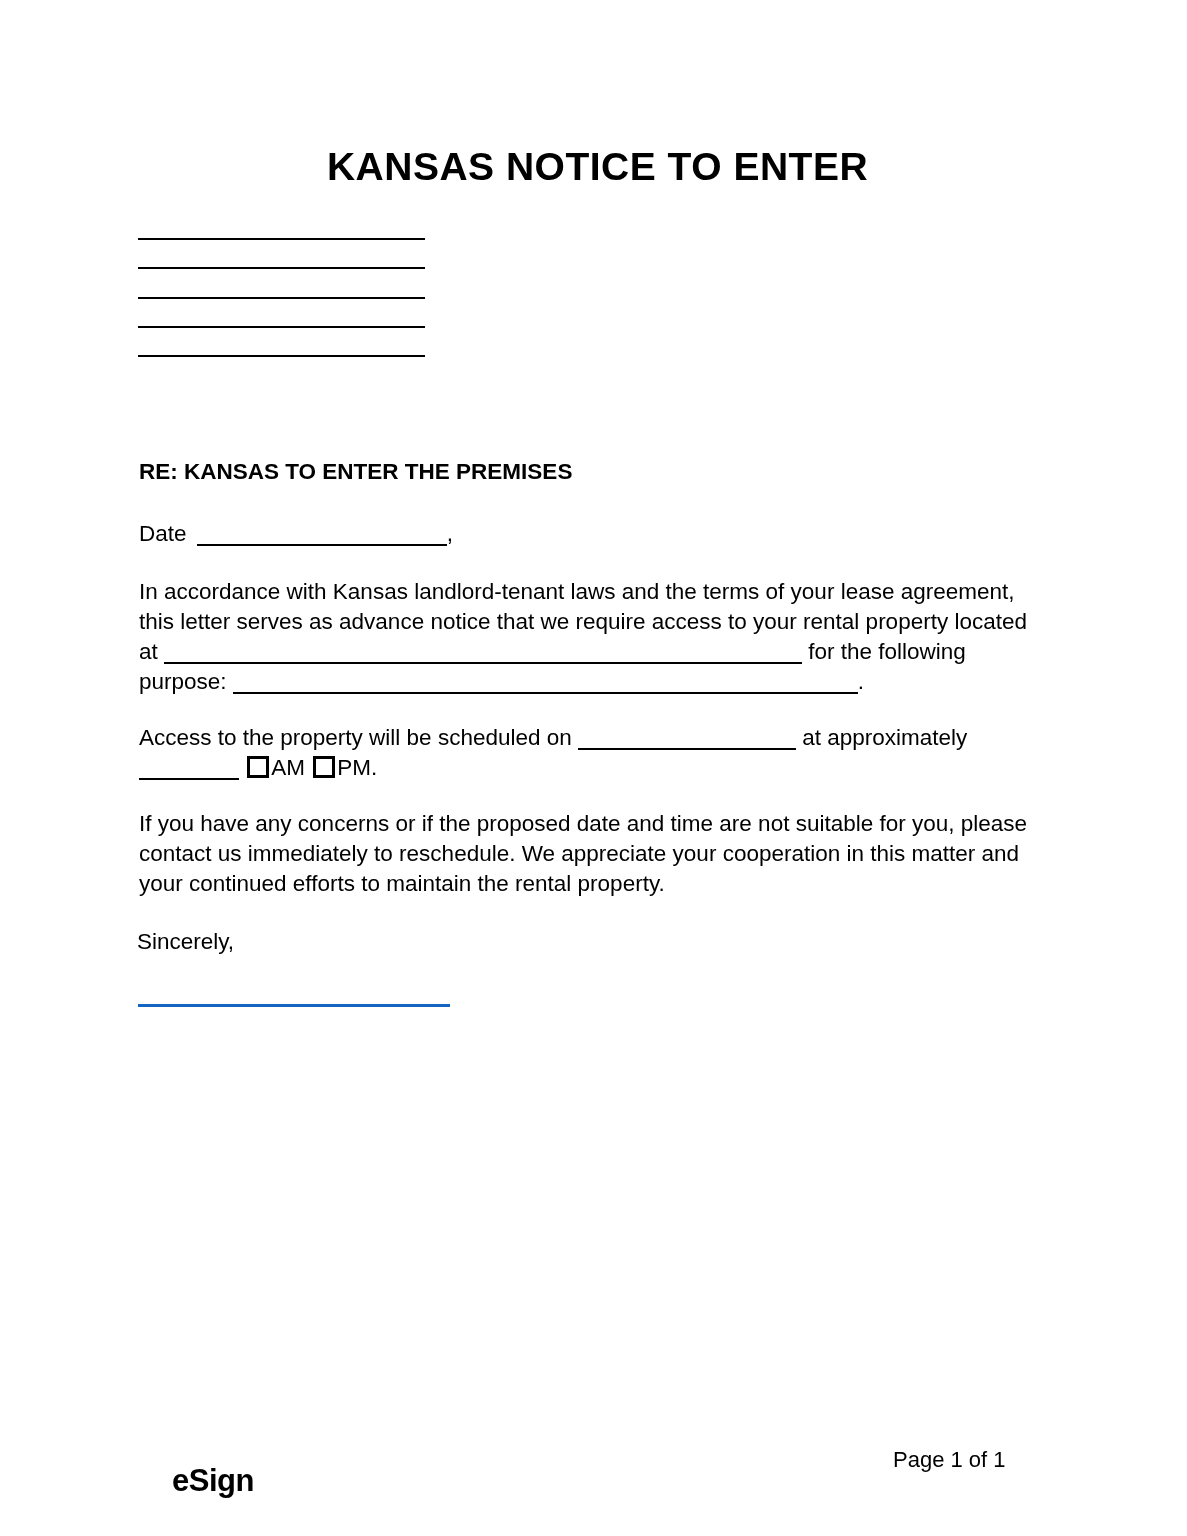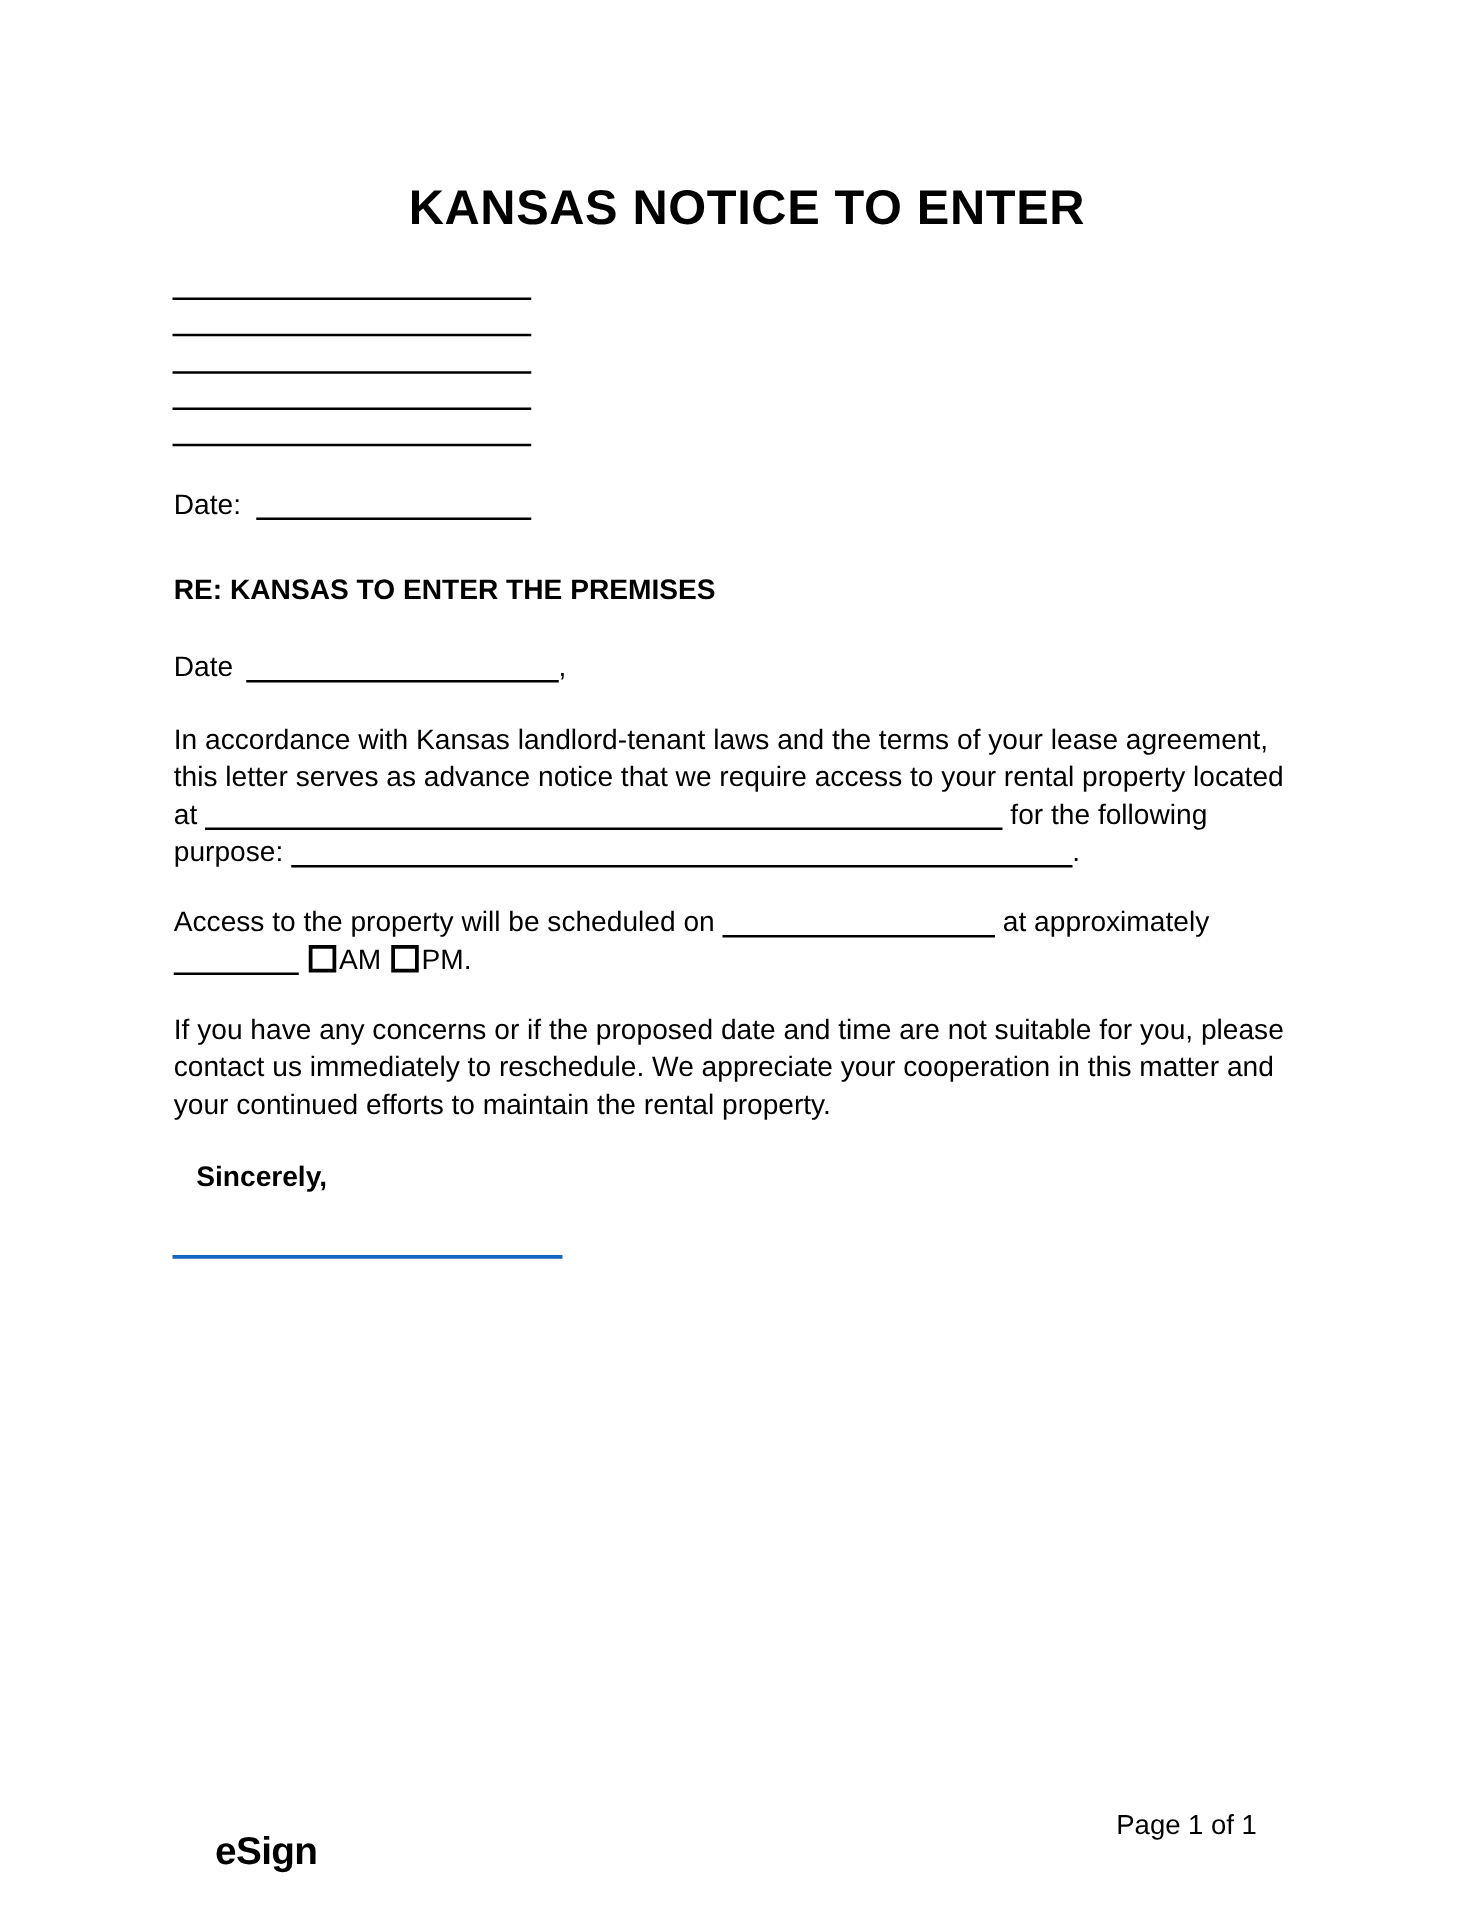--- a/index.html
+++ b/index.html
@@ -59,21 +59,21 @@
   .scheduled-blank { width: 218px; }
   .time-blank { width: 100px; }
   .checkbox {
     display: inline-block;
     width: 22px; height: 22px;
     border: 3px solid #000;
     vertical-align: -3px;
     margin: 0 2px;
     background: #fff;
   }
-  .closing { position: absolute; top: 927px; left: 157px; font-weight: bold; }
+  .closing { position: absolute; top: 927px; left: 137px; }
   .signature-line {
     position: absolute;
     top: 1004px; left: 138px;
     width: 312px;
     height: 0;
     border-top: 3.5px solid #1565c0;
   }
   .footer-logo {
     position: absolute;
     top: 1431px; left: 172px;
@@ -96,24 +96,20 @@
   <h1 class="title">KANSAS NOTICE TO ENTER</h1>
 
   <div class="top-blanks">
       <div class="top-blank-line"></div>
       <div class="top-blank-line"></div>
       <div class="top-blank-line"></div>
       <div class="top-blank-line"></div>
       <div class="top-blank-line"></div>
     </div>
 
-  <div class="date-row text">
-    <span>Date:</span>
-    <span class="blank date-blank"></span>
-  </div>
 
   <h2 class="re-heading">RE: KANSAS TO ENTER THE PREMISES</h2>
 
   <div class="salutation text">
     <span>Date</span>
     <span class="blank dear-blank"></span><span>,</span>
   </div>
 
   <p class="para p1 text">
     <span>In accordance with Kansas landlord-tenant laws and the terms of your lease agreement, this letter serves as advance notice that we require access to your rental property located at</span>

